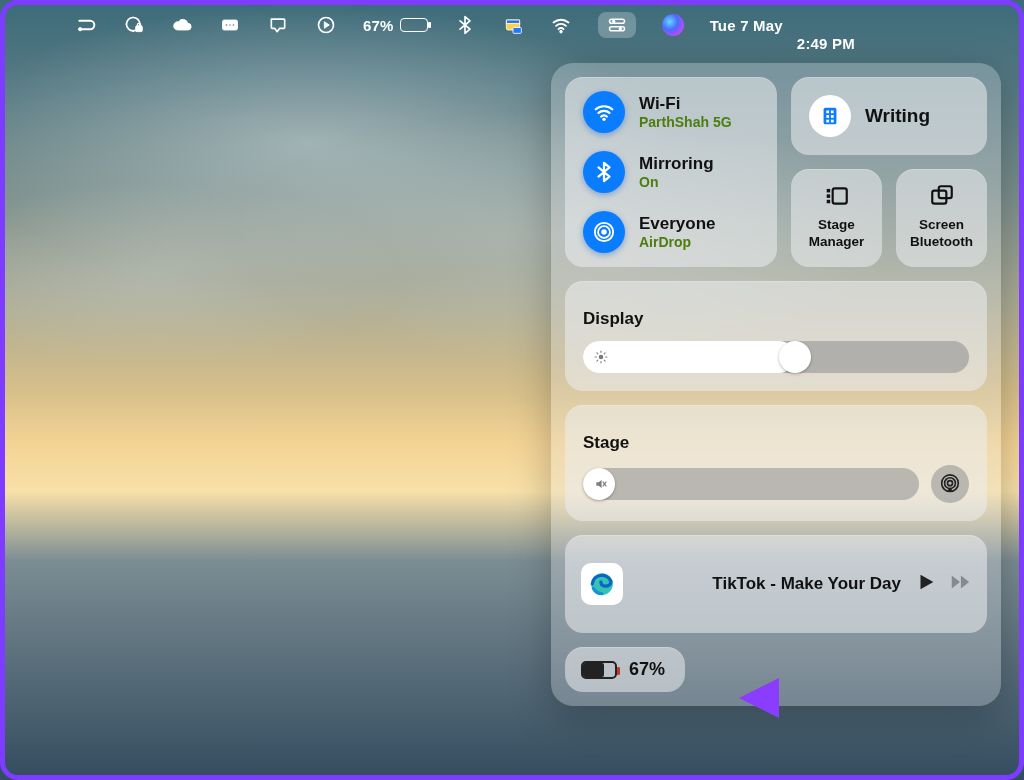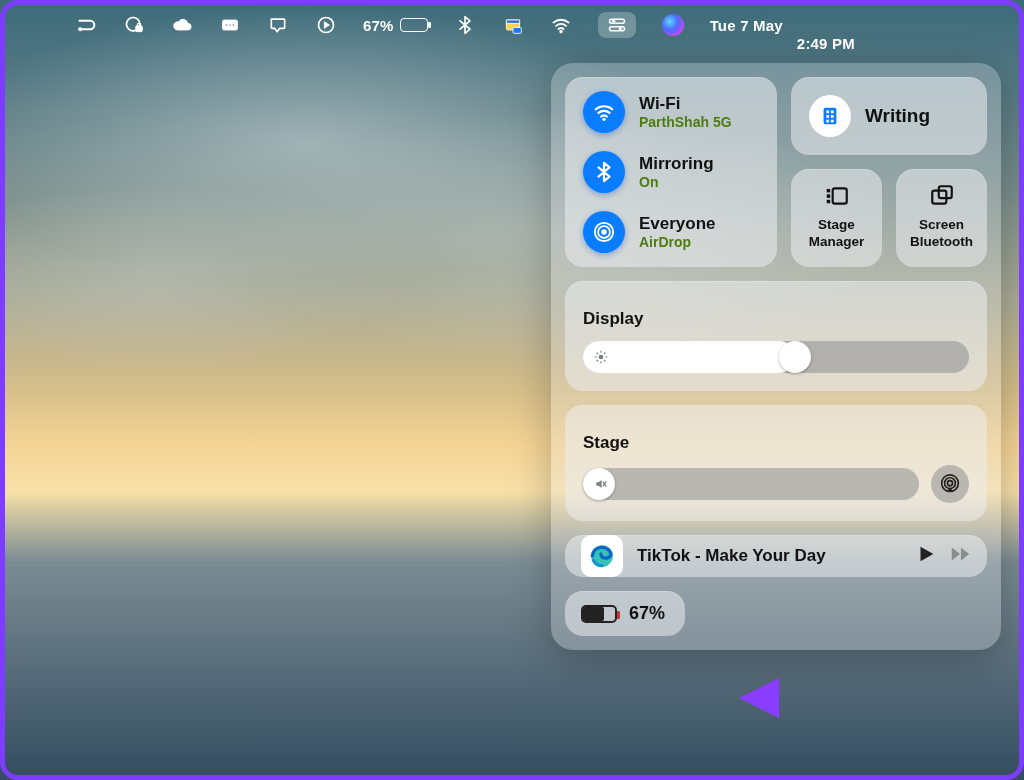--- a/index.html
+++ b/index.html
@@ -110,21 +110,21 @@
   .slider .lead-icon svg { width: 14px; height: 14px; fill: #7a7d80; }
   .sound-row { display: flex; align-items: center; gap: 12px; }
   .sound-row .slider { flex: 1; }
   .airplay-btn {
     width: 38px; height: 38px; border-radius: 50%;
     background: rgba(120,125,130,.45);
     display: flex; align-items: center; justify-content: center;
   }
   .airplay-btn svg { width: 20px; height: 20px; fill: none; stroke: #222; stroke-width: 2; }
   
-  .np { padding: 0 16px; display: flex; align-items: center; gap: 14px; }
+  .np { padding: 28px 16px; display: flex; align-items: center; gap: 14px; text-align: right; }
   .np .art {
     width: 42px; height: 42px; border-radius: 10px; background: #fff;
     display: flex; align-items: center; justify-content: center;
   }
   .np .art svg { width: 26px; height: 26px; }
   .np .title { font-size: 17px; font-weight: 700; color: #111; flex: 1; }
   .np .ctrl { display: flex; align-items: center; gap: 12px; }
   .np .ctrl svg { width: 22px; height: 22px; fill: #222; }
   .np .ctrl .ff svg { fill: #555; opacity: .55; }
   

